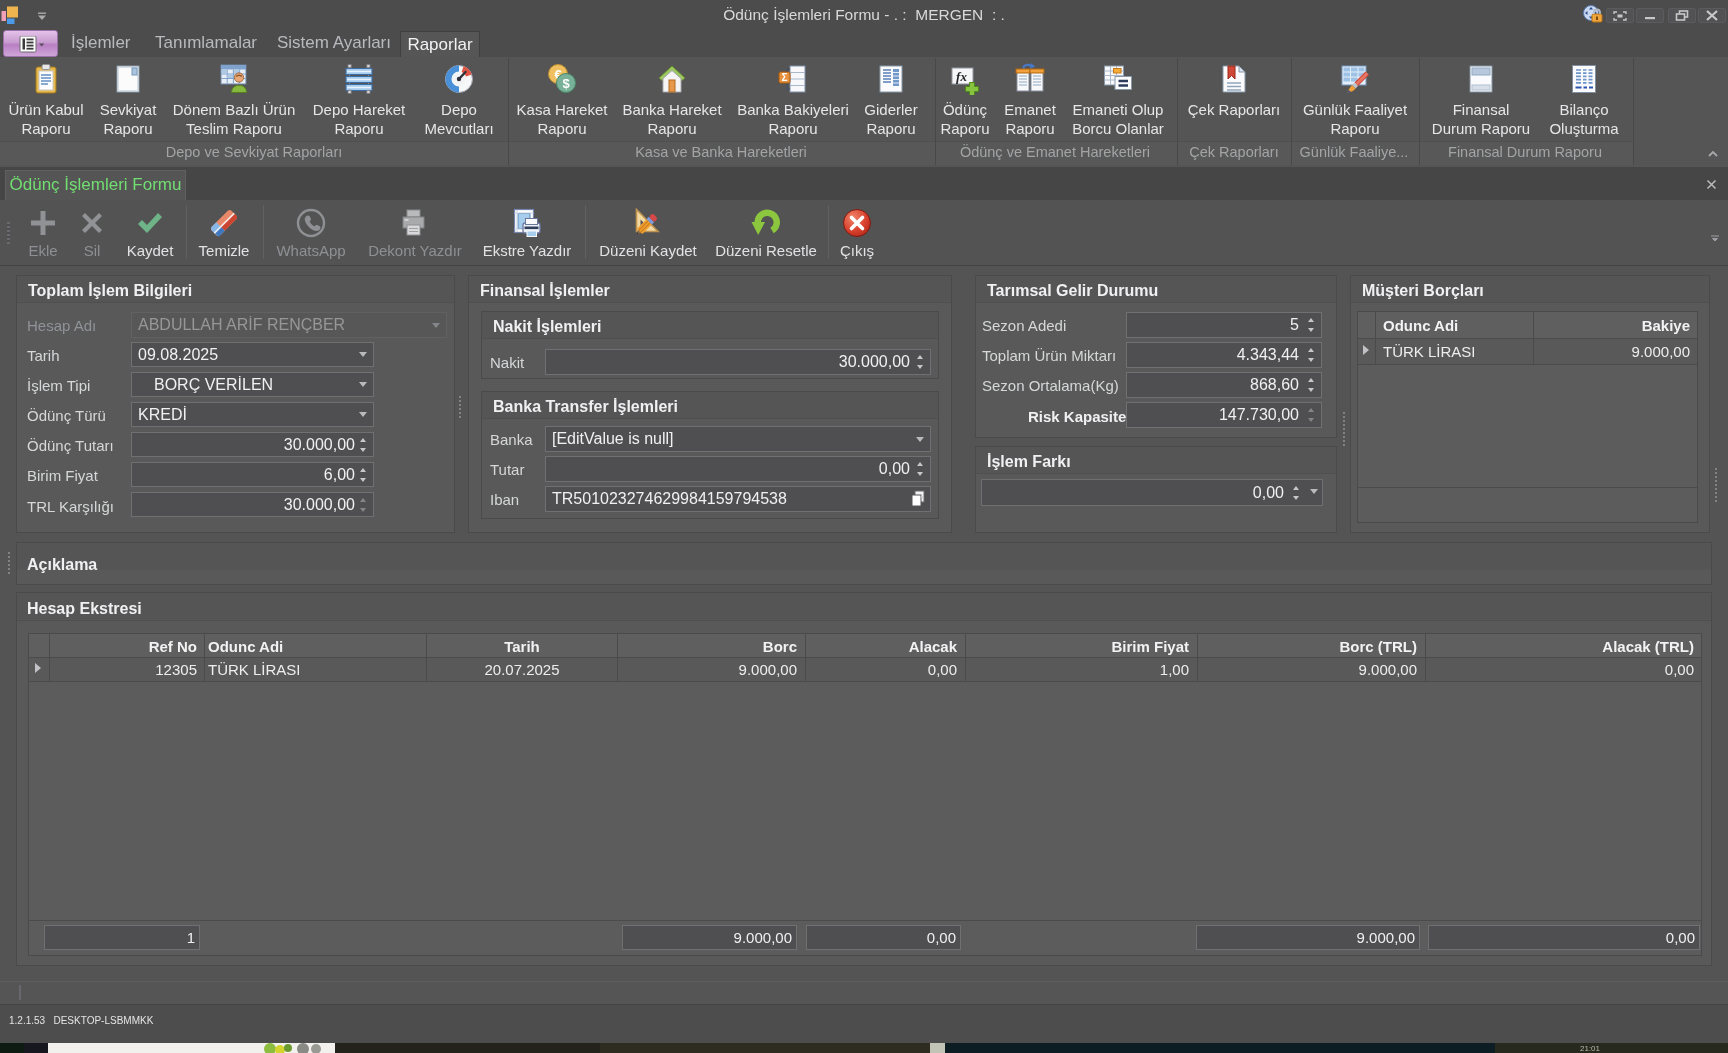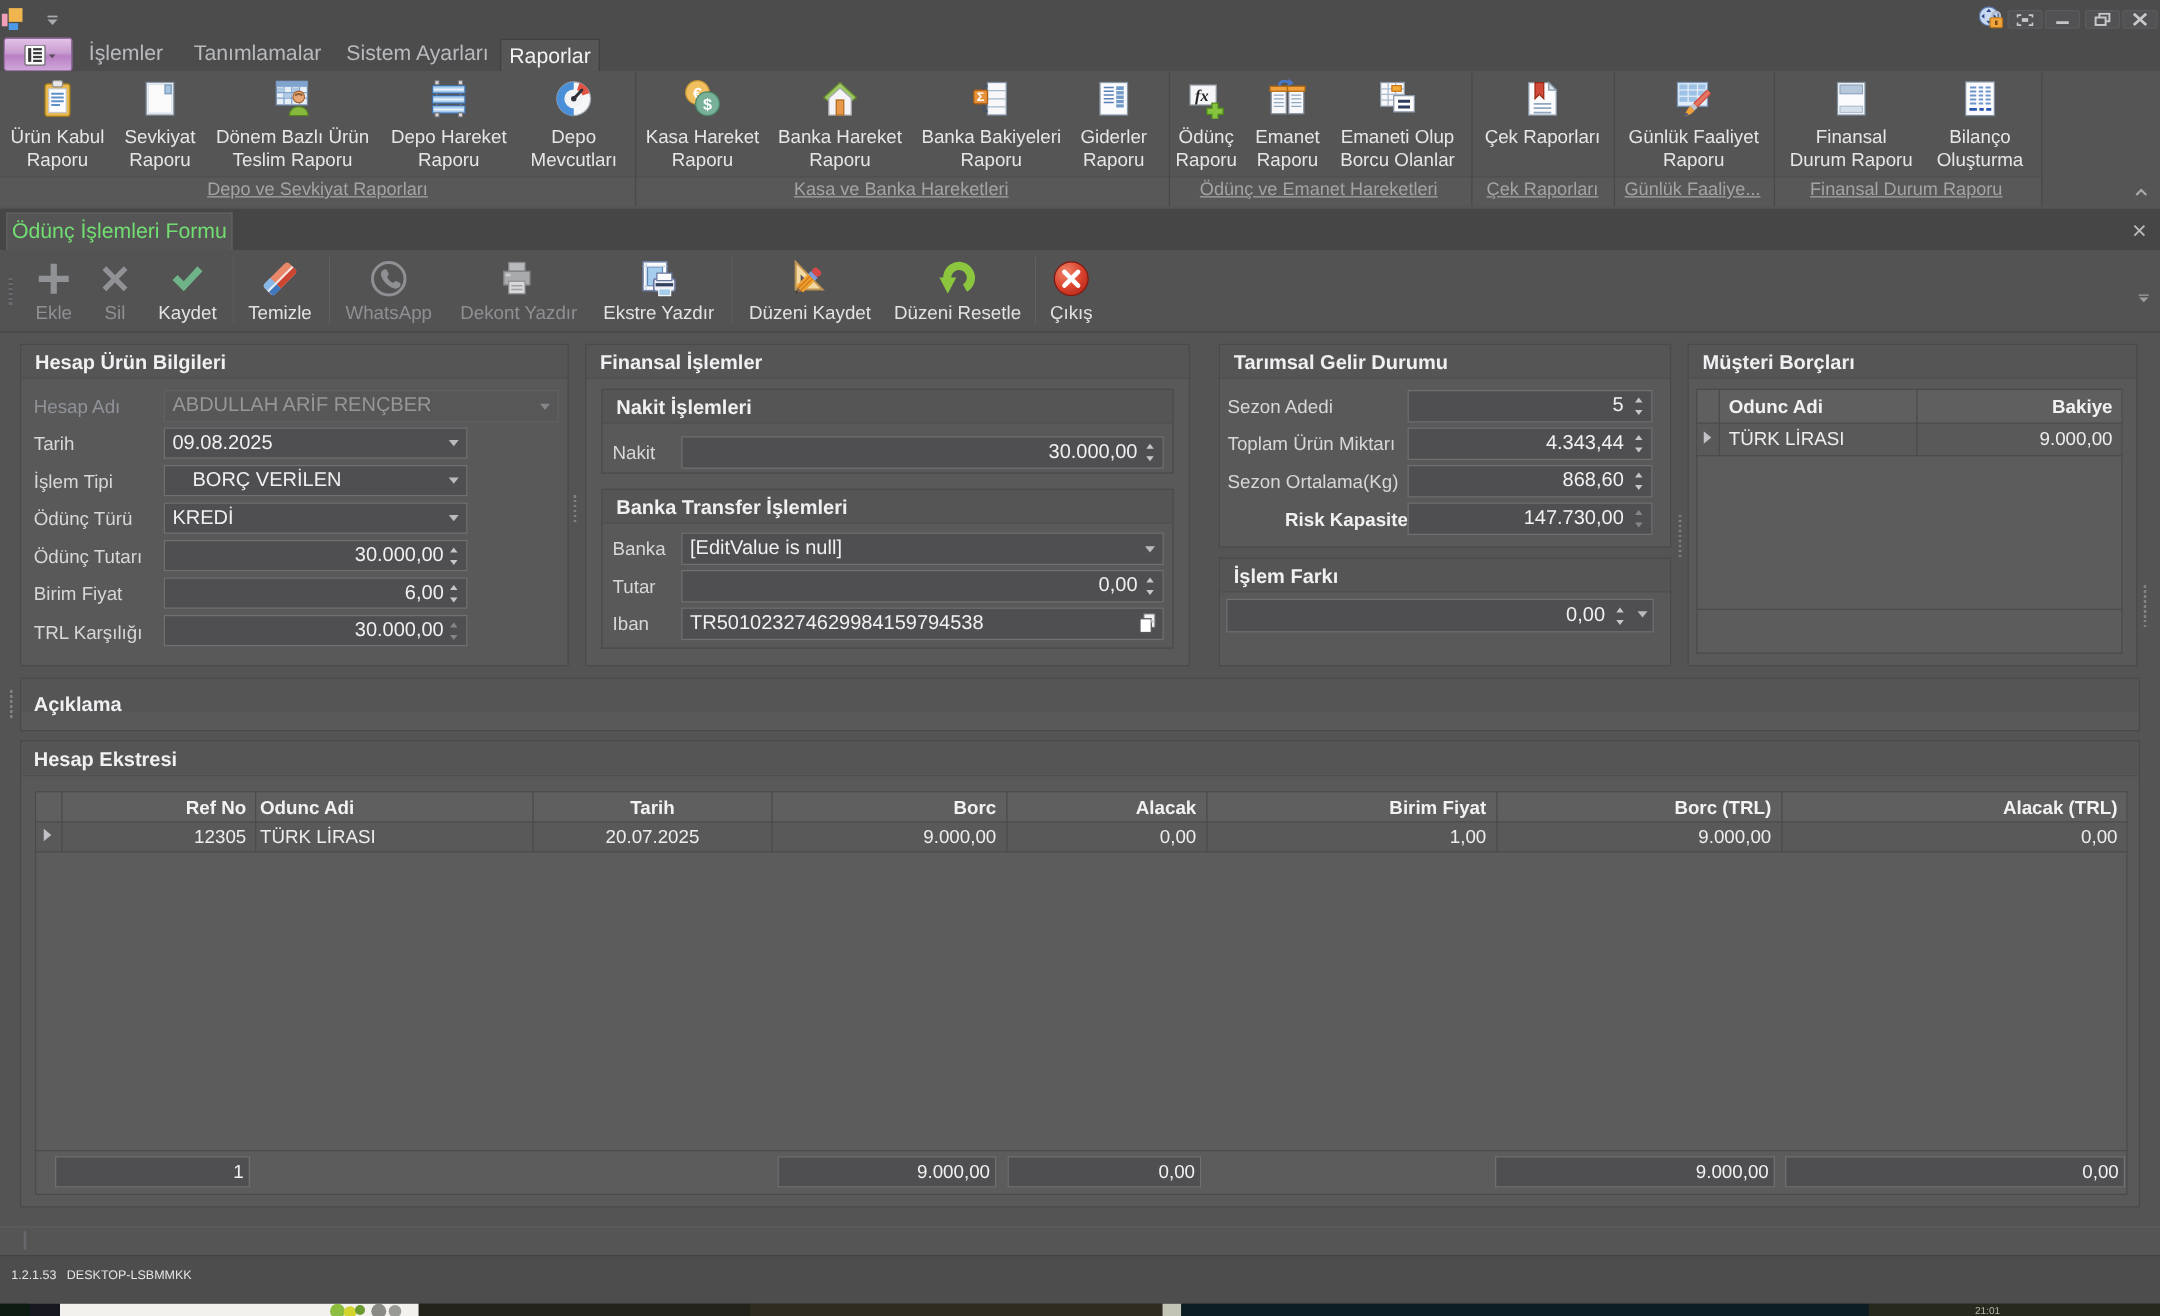--- a/index.html
+++ b/index.html
@@ -5,21 +5,21 @@
 html,body{width:1728px;height:1053px;overflow:hidden;background:#545454;font-family:"Liberation Sans",sans-serif;}
 .abs{position:absolute;}
 #app{position:relative;width:1728px;height:1053px;color:#E8E8EA;}
 .titlebar{left:0;top:0;width:1728px;height:57px;background:#4C4C4C;}
 .ttext{left:0;top:6px;width:1728px;text-align:center;font-size:15.5px;color:#D9D9D9;}
 .menuitem{top:33px;font-size:17px;color:#B8BABE;}
 .activetab{left:400px;top:31px;width:80px;height:26px;background:#565656;border:1px solid #404040;border-bottom:none;color:#F2F2F4;font-size:17px;text-align:center;line-height:25px;}
 .appbtn{left:3px;top:30px;width:55px;height:27px;border-radius:3px;background:linear-gradient(#E3C2E8,#C89CD0 45%,#B97FC4 55%,#CFA6D8);border:1px solid #9B6FA8;}
 .ribbon{left:0;top:57px;width:1728px;height:110px;background:#555555;}
 .rsep{top:58px;width:1px;height:107px;background:#484848;}
-.rgrouplbl{top:141px;height:24px;font-size:14.5px;color:#A2A4A6;text-align:center;line-height:22px;text-decoration:underline;}
+.rgrouplbl{top:141px;height:24px;font-size:14.5px;color:#A2A4A6;text-align:center;line-height:22px;}
 .rbtn{top:100px;font-size:15px;color:#E6E6E8;text-align:center;line-height:18.5px;}
 .ricon{top:63px;width:32px;height:32px;}
 .tabrow{left:0;top:167px;width:1728px;height:33px;background:#464646;}
 .doctab{left:5px;top:170px;width:181px;height:30px;background:#555555;border:1px solid #606060;border-bottom:none;color:#72DE72;font-size:17px;text-align:center;line-height:28px;}
 .toolbar{left:0;top:200px;width:1728px;height:66px;background:#535353;border-bottom:1px solid #444444;}
 .tsep{top:205px;width:1px;height:54px;background:#454545;border-right:1px solid #606060;}
 .tlbl{top:242px;font-size:15px;color:#E2E2E4;text-align:center;}
 .tlbl.dis{color:#8E9094;}
 .ticon{top:206px;width:34px;height:34px;}
 .gbox{background:linear-gradient(#555556,#555556 26px,#595959 27px);border:1px solid #4A4A4C;}
@@ -32,20 +32,21 @@
 .dd{width:0;height:0;border-left:4.5px solid transparent;border-right:4.5px solid transparent;border-top:5px solid #B8BABE;}
 .cell{font-size:15px;color:#EDEDEF;}
 .hcell{font-size:15px;font-weight:bold;color:#F2F2F4;}
 .tline{height:1px;background:#4F4F50;}
 .handle{width:2px;background:repeating-linear-gradient(#828284 0 2px,#545454 2px 4px);}
 .statusrow{left:0;top:981px;width:1728px;height:23px;background:#555555;border-top:1px solid #5E5E5E;}
 .statusbar{left:0;top:1004px;width:1728px;height:39px;background:#4D4D4D;border-top:1px solid #434343;}
 </style></head><body>
 <div id="app">
 <div class="abs titlebar"></div>
+<div class="abs ttext">Ödünç İşlemleri Formu - . :&nbsp; MERGEN&nbsp; : .</div>
 <svg class="abs" style="left:0px;top:0px" width="48" height="26" viewBox="0 0 48 26">
 <rect x="1.5" y="11" width="4.5" height="10" fill="#F2A0B8"></rect>
       <rect x="7" y="6.5" width="11" height="11" fill="#F0B54E"></rect>
       <rect x="7" y="18.5" width="7.5" height="5.5" fill="#4D9BE8"></rect>
 <rect x="38" y="12.5" width="8" height="1.4" fill="#A8AAAC"></rect>
       <path d="M38 15.5 l4 4.5 4 -4.5 z" fill="#A8AAAC"></path>
 </svg>
 <div class="abs appbtn"></div>
 <svg class="abs" style="left:19px;top:36px" width="28" height="18" viewBox="0 0 28 18">
 <rect x="1" y="0" width="16" height="16" rx="1.5" fill="#FDFDFD" stroke="#6B6B6D"></rect>
@@ -360,21 +361,21 @@
 <div class="abs tlbl" style="left:110px;width:80px">Kaydet</div>
 <div class="abs tlbl" style="left:184px;width:80px">Temizle</div>
 <div class="abs tlbl dis" style="left:261px;width:100px">WhatsApp</div>
 <div class="abs tlbl dis" style="left:355px;width:120px">Dekont Yazdır</div>
 <div class="abs tlbl" style="left:467px;width:120px">Ekstre Yazdır</div>
 <div class="abs tlbl" style="left:588px;width:120px">Düzeni Kaydet</div>
 <div class="abs tlbl" style="left:706px;width:120px">Düzeni Resetle</div>
 <div class="abs tlbl" style="left:817px;width:80px">Çıkış</div>
 
 <div class="abs gbox" style="left:16px;top:275px;width:439px;height:258px"></div>
-<div class="abs gtitle" style="left:28px;top:282px">Hesap Ürün Bilgileri</div>
+<div class="abs gtitle" style="left:28px;top:282px">Toplam İşlem Bilgileri</div>
 <div class="abs lbl" style="left:27px;top:317px;color:#8F9298">Hesap Adı</div>
 <div class="abs inp dis" style="left:131px;top:312px;width:316px;height:26px;line-height:24px;padding-left:6px">ABDULLAH ARİF RENÇBER</div>
 <div class="abs dd" style="left:432px;top:323px;border-top-color:#84868A"></div>
 <div class="abs lbl" style="left:27px;top:347px">Tarih</div>
 <div class="abs inp" style="left:131px;top:342px;width:243px;height:25px;line-height:23px;padding-left:6px">09.08.2025</div>
 <div class="abs dd" style="left:359px;top:352px"></div>
 <div class="abs lbl" style="left:27px;top:377px">İşlem Tipi</div>
 <div class="abs inp" style="left:131px;top:372px;width:243px;height:25px;line-height:23px;padding-left:22px">BORÇ VERİLEN</div>
 <div class="abs dd" style="left:359px;top:382px"></div>
 <div class="abs lbl" style="left:27px;top:407px">Ödünç Türü</div>

